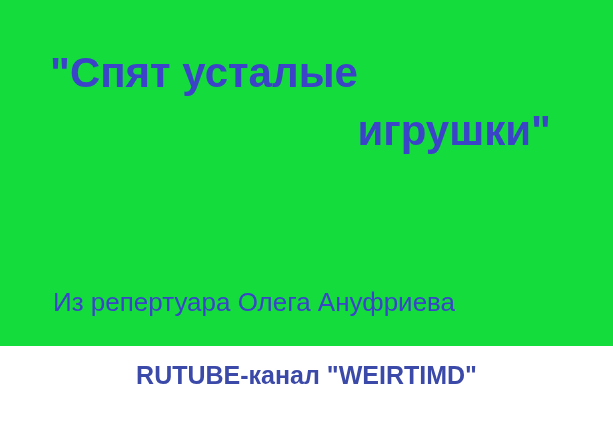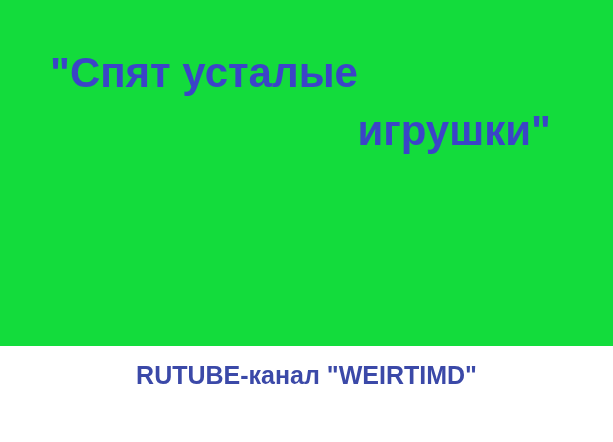--- a/index.html
+++ b/index.html
@@ -98,20 +98,21 @@
 
 <div id="slide">
 
   <div class="green-panel">
 
     <div class="title-block">
       <div class="title-line line-1">"Спят усталые</div>
       <div class="title-line line-2">игрушки"</div>
     </div>
 
+    <div class="subtitle">Из репертуара Олега Ануфриева</div>
 
   </div>
 
   <div class="footer-band">
     <div class="footer-text">RUTUBE-канал "WEIRTIMD"</div>
   </div>
 
 </div>
 
 </body></html>

